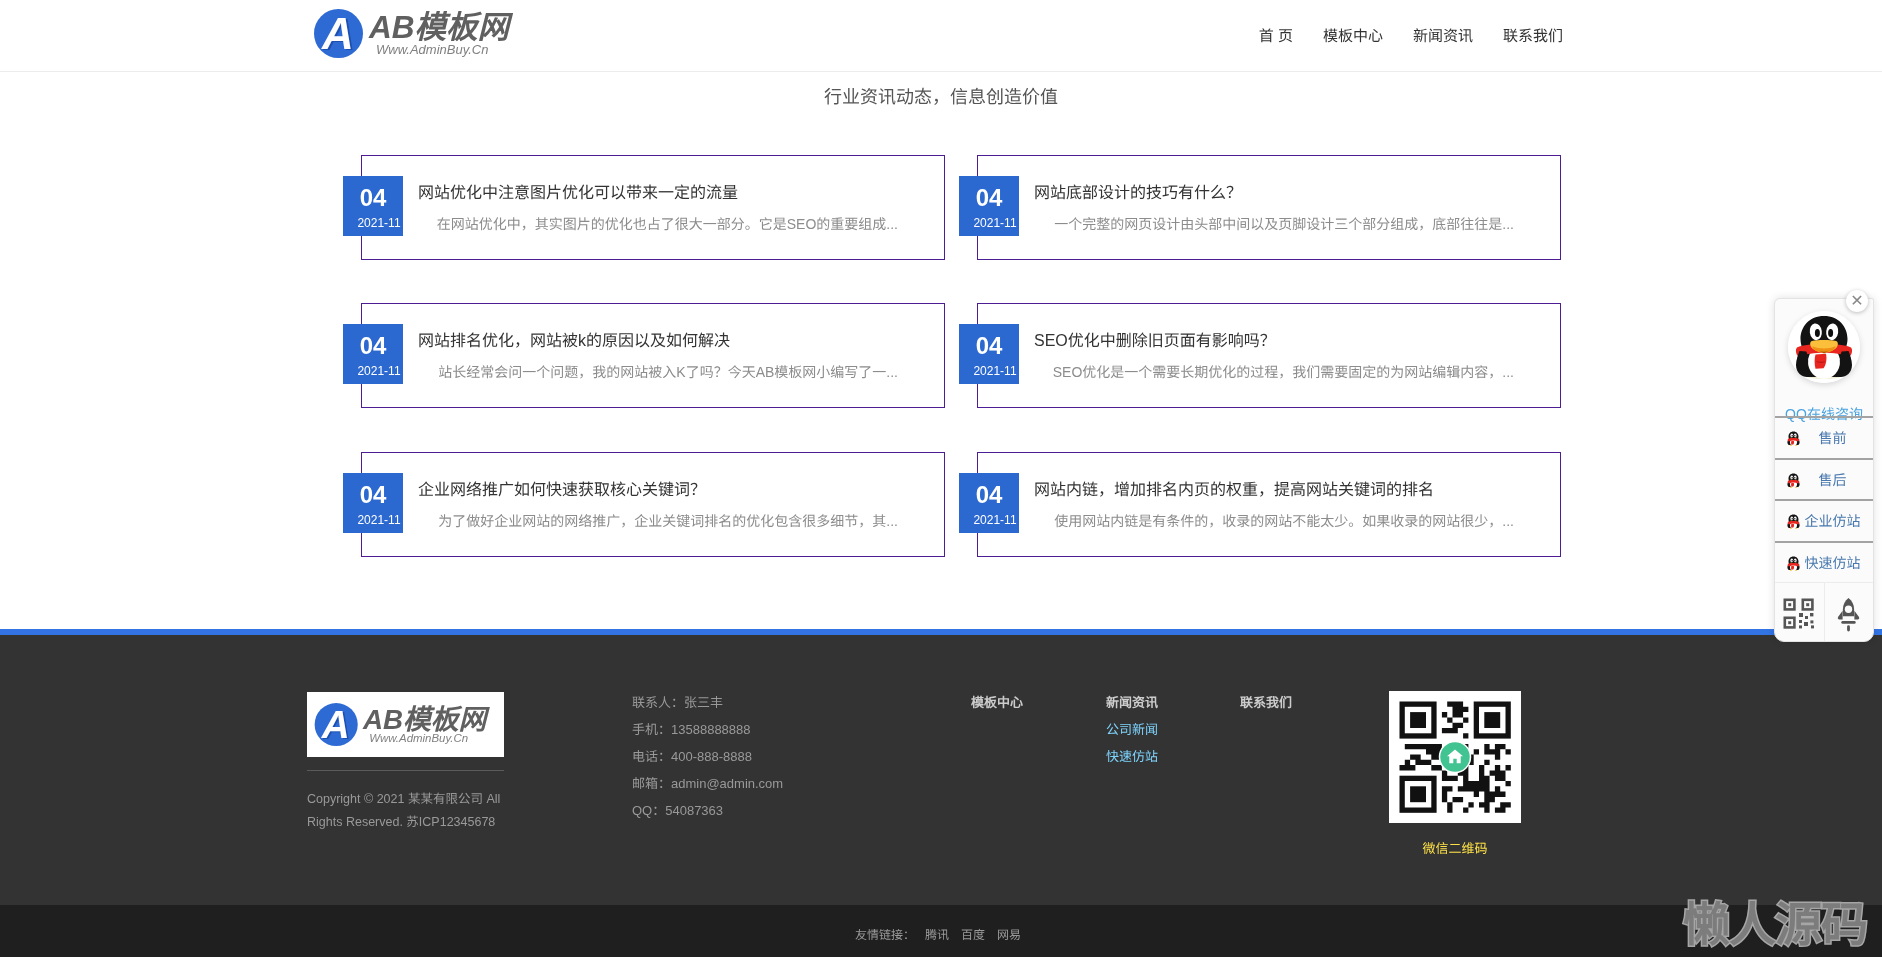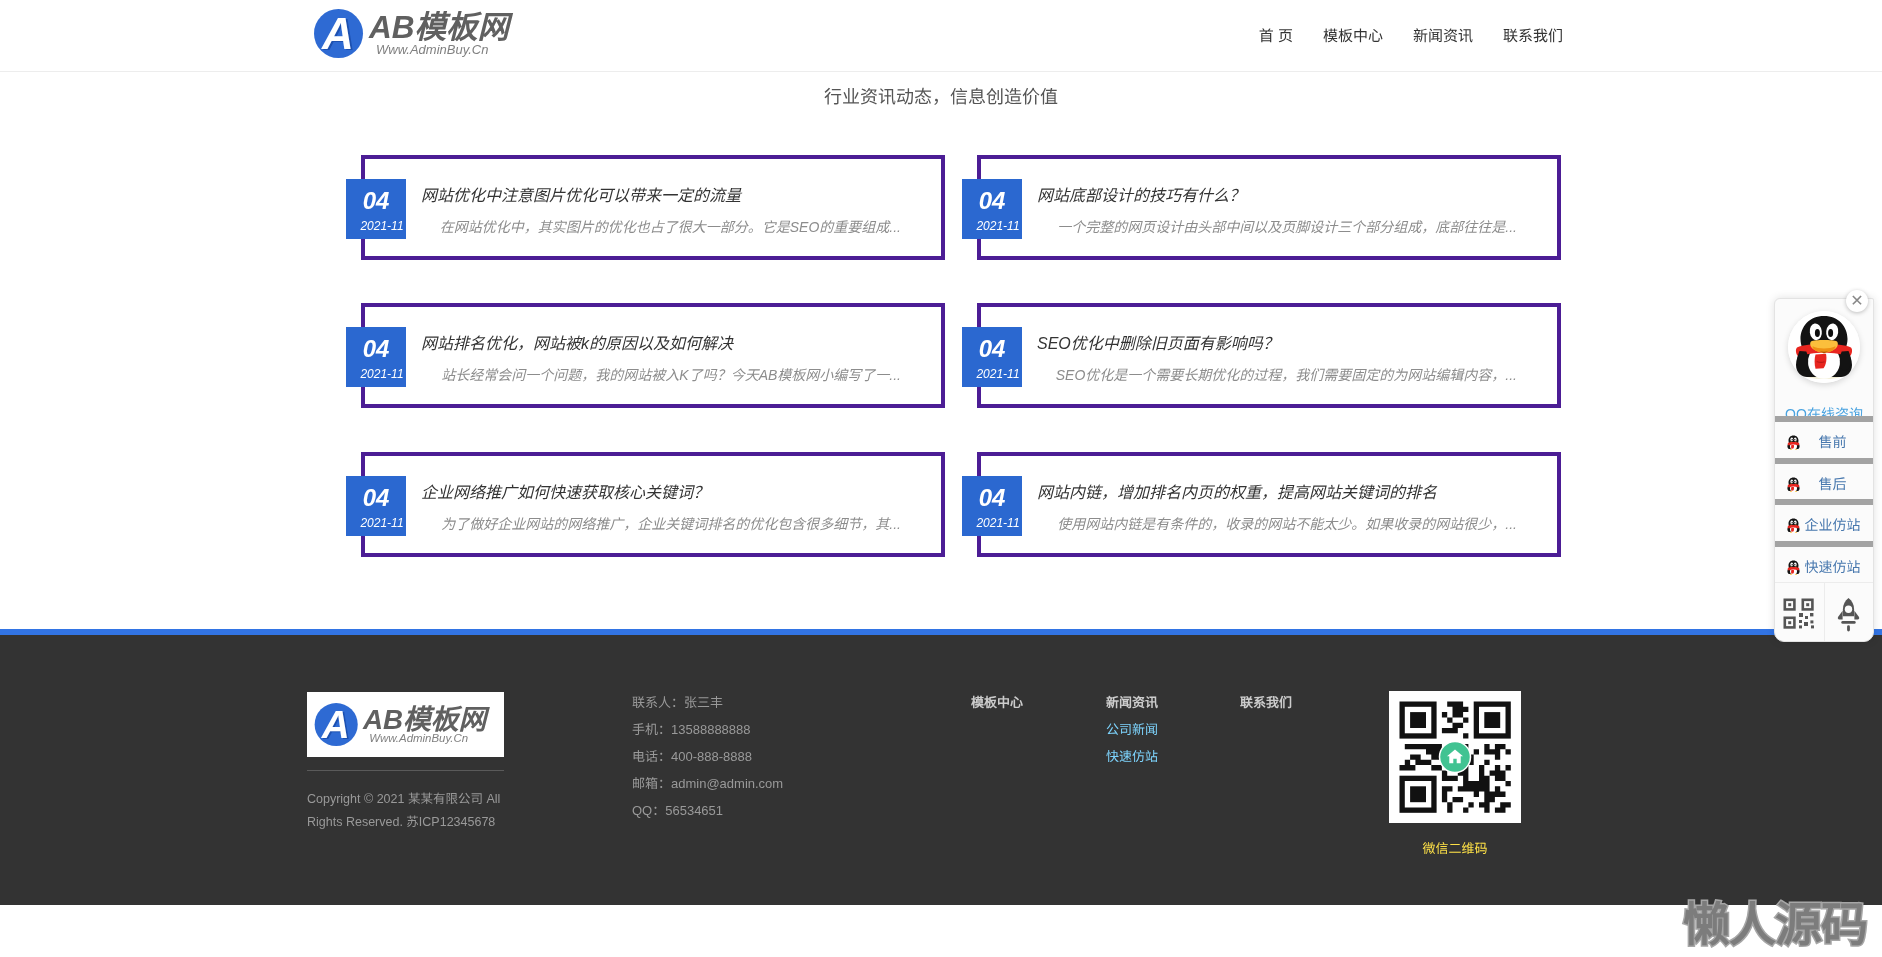--- a/index.html
+++ b/index.html
@@ -11,39 +11,39 @@
 
 .header{position:absolute;left:0;top:0;width:1882px;height:72px;background:#fff;border-bottom:1px solid #ededed;}
 .logo{position:absolute;left:314px;top:9px;}
 .nav{position:absolute;top:0;height:72px;right:319px;}
 .nav a{float:left;line-height:72px;font-size:15px;color:#333;text-decoration:none;margin-left:30px;}
 
 
 .sec-title{position:absolute;left:0;top:87px;width:1882px;text-align:center;font-size:18px;line-height:20px;color:#555;}
 
 
-.card{position:absolute;width:584px;height:105px;background:#fff;border:4px solid #4c1d95;font-style:italic;}
+.card{position:absolute;width:584px;height:105px;background:#fff;border:1px solid #4c1d95;}
 .card .date{position:absolute;left:-19px;top:20px;width:60px;height:60px;background:#2b68d0;color:#fff;text-align:center;}
 .card .date b{display:block;font-size:24px;font-weight:bold;line-height:24px;margin-top:10px;}
 .card .date span{display:block;font-size:12px;line-height:12px;margin-top:7px;padding-left:12px;}
 .card h3{position:absolute;left:56px;top:28px;font-size:16px;font-weight:normal;color:#333;line-height:17px;white-space:nowrap;}
 .card p{position:absolute;left:56px;top:60px;width:480px;font-size:14px;color:#8c8c8c;line-height:16px;white-space:nowrap;overflow:hidden;text-align:right;}
 .cA{left:361px;}
 .cB{left:977px;}
 .r1{top:154.5px;}
 .r2{top:303px;}
 .r3{top:451.5px;}
 
 
 .qq{position:absolute;left:1774px;top:298px;width:100px;height:344px;background:#fbfbfb;border:1px solid #e3e3e3;border-radius:6px 2px 10px 10px;box-shadow:0 0 8px rgba(0,0,0,.12);z-index:50;}
 .qq .close{position:absolute;right:5px;top:-9px;width:22px;height:22px;background:#fff;border-radius:50%;box-shadow:0 1px 4px rgba(0,0,0,.25);color:#888;font-size:16px;line-height:22px;text-align:center;}
 .qq .face{position:absolute;left:13px;top:12px;width:72px;height:72px;background:#fff;border-radius:50%;box-shadow:0 2px 6px rgba(0,0,0,.15);}
 .qq .qtitle{position:absolute;left:0;top:104px;width:100%;text-align:center;font-size:14px;color:#4aa3e0;}
 .qq ul{position:absolute;left:0;top:117px;width:100%;list-style:none;}
-.qq ul li{position:relative;height:41.6px;line-height:40.6px;border-top:6px solid #a3a3a3;text-align:center;font-size:14px;color:#4878ae;white-space:nowrap;padding-left:17px;}
+.qq ul li{position:relative;height:41.6px;line-height:40.6px;border-top:2px solid #a3a3a3;text-align:center;font-size:14px;color:#4878ae;white-space:nowrap;padding-left:17px;}
 .qq ul li svg{position:absolute;left:11px;top:13px;}
 .qq .bicons{position:absolute;left:0;bottom:0;width:100%;height:59px;border-top:1px solid #ececec;}
 .qq .bicons .cell{float:left;width:48.5px;height:58px;text-align:center;padding-top:14px;}
 .qq .bicons .cell+.cell{border-left:1px solid #ececec;}
 
 
 .fline{position:absolute;left:0;top:629px;width:1882px;height:6px;background:#3274e4;}
 .footer{position:absolute;left:0;top:635px;width:1882px;height:270px;background:#333;}
 .fbar{position:absolute;left:0;top:905px;width:1882px;height:52px;background:#1f1f1f;color:#999;font-size:12px;text-align:center;line-height:52px;padding-top:4px;}
 .fbar a{color:#999;text-decoration:none;margin:0 6px;}
@@ -249,21 +249,21 @@
 <text x="55" y="29" font-family="Liberation Sans,sans-serif" font-size="31.5" font-weight="bold" font-style="italic" fill="#606060">AB模板网</text>
 <text x="62" y="44.5" font-family="Liberation Sans,sans-serif" font-size="13" font-style="italic" fill="#808080">Www.AdminBuy.Cn</text>
 </svg></div>
   <div class="fdivider"></div>
   <div class="fcopy">Copyright © 2021 某某有限公司 All Rights Reserved. 苏ICP12345678</div>
   <div class="fcontact">
     <div>联系人：张三丰</div>
     <div>手机：13588888888</div>
     <div>电话：400-888-8888</div>
     <div>邮箱：admin@admin.com</div>
-    <div>QQ：56534651</div>
+    <div>QQ：54087363</div>
   </div>
   <div class="fnav fn1">
         <div class="h">模板中心</div>
       </div>
   <div class="fnav fn2">
         <div class="h">新闻资讯</div>
         <a>公司新闻</a>
         <a>快速仿站</a>
       </div>
   <div class="fnav fn3">
@@ -279,17 +279,18 @@
           <rect x="95.3" y="21.1" width="15.9" height="15.9" fill="#111"></rect>
           <rect x="10.5" y="84.7" width="37.1" height="37.1" fill="#111"></rect>
           <rect x="15.8" y="90.0" width="26.5" height="26.5" fill="#fff"></rect>
           <rect x="21.1" y="95.3" width="15.9" height="15.9" fill="#111"></rect>
           <path fill="#111" d="M58.2 10.5h5.3v5.3h-5.3zM63.5 10.5h5.3v5.3h-5.3zM68.8 10.5h5.3v5.3h-5.3zM63.5 15.8h5.3v5.3h-5.3zM68.8 15.8h5.3v5.3h-5.3zM74.1 15.8h5.3v5.3h-5.3zM52.9 21.1h5.3v5.3h-5.3zM63.5 21.1h5.3v5.3h-5.3zM68.8 21.1h5.3v5.3h-5.3zM58.2 26.4h5.3v5.3h-5.3zM74.1 26.4h5.3v5.3h-5.3zM63.5 31.7h5.3v5.3h-5.3zM68.8 31.7h5.3v5.3h-5.3zM52.9 37.0h5.3v5.3h-5.3zM58.2 37.0h5.3v5.3h-5.3zM63.5 37.0h5.3v5.3h-5.3zM74.1 42.3h5.3v5.3h-5.3zM15.8 52.9h5.3v5.3h-5.3zM21.1 52.9h5.3v5.3h-5.3zM26.4 52.9h5.3v5.3h-5.3zM31.7 52.9h5.3v5.3h-5.3zM37.0 52.9h5.3v5.3h-5.3zM42.3 52.9h5.3v5.3h-5.3zM47.6 52.9h5.3v5.3h-5.3zM58.2 52.9h5.3v5.3h-5.3zM63.5 52.9h5.3v5.3h-5.3zM68.8 52.9h5.3v5.3h-5.3zM74.1 52.9h5.3v5.3h-5.3zM95.3 52.9h5.3v5.3h-5.3zM105.9 52.9h5.3v5.3h-5.3zM111.2 52.9h5.3v5.3h-5.3zM37.0 58.2h5.3v5.3h-5.3zM42.3 58.2h5.3v5.3h-5.3zM47.6 58.2h5.3v5.3h-5.3zM52.9 58.2h5.3v5.3h-5.3zM58.2 58.2h5.3v5.3h-5.3zM74.1 58.2h5.3v5.3h-5.3zM84.7 58.2h5.3v5.3h-5.3zM95.3 58.2h5.3v5.3h-5.3zM100.6 58.2h5.3v5.3h-5.3zM105.9 58.2h5.3v5.3h-5.3zM116.5 58.2h5.3v5.3h-5.3zM21.1 63.5h5.3v5.3h-5.3zM26.4 63.5h5.3v5.3h-5.3zM42.3 63.5h5.3v5.3h-5.3zM47.6 63.5h5.3v5.3h-5.3zM52.9 63.5h5.3v5.3h-5.3zM68.8 63.5h5.3v5.3h-5.3zM74.1 63.5h5.3v5.3h-5.3zM79.4 63.5h5.3v5.3h-5.3zM105.9 63.5h5.3v5.3h-5.3zM15.8 68.8h5.3v5.3h-5.3zM26.4 68.8h5.3v5.3h-5.3zM31.7 68.8h5.3v5.3h-5.3zM37.0 68.8h5.3v5.3h-5.3zM52.9 68.8h5.3v5.3h-5.3zM63.5 68.8h5.3v5.3h-5.3zM79.4 68.8h5.3v5.3h-5.3zM95.3 68.8h5.3v5.3h-5.3zM10.5 74.1h5.3v5.3h-5.3zM15.8 74.1h5.3v5.3h-5.3zM21.1 74.1h5.3v5.3h-5.3zM42.3 74.1h5.3v5.3h-5.3zM47.6 74.1h5.3v5.3h-5.3zM63.5 74.1h5.3v5.3h-5.3zM74.1 74.1h5.3v5.3h-5.3zM90.0 74.1h5.3v5.3h-5.3zM105.9 74.1h5.3v5.3h-5.3zM116.5 74.1h5.3v5.3h-5.3zM52.9 79.4h5.3v5.3h-5.3zM68.8 79.4h5.3v5.3h-5.3zM74.1 79.4h5.3v5.3h-5.3zM90.0 79.4h5.3v5.3h-5.3zM100.6 79.4h5.3v5.3h-5.3zM105.9 79.4h5.3v5.3h-5.3zM111.2 79.4h5.3v5.3h-5.3zM52.9 84.7h5.3v5.3h-5.3zM58.2 84.7h5.3v5.3h-5.3zM63.5 84.7h5.3v5.3h-5.3zM74.1 84.7h5.3v5.3h-5.3zM90.0 84.7h5.3v5.3h-5.3zM95.3 84.7h5.3v5.3h-5.3zM105.9 84.7h5.3v5.3h-5.3zM111.2 84.7h5.3v5.3h-5.3zM74.1 90.0h5.3v5.3h-5.3zM79.4 90.0h5.3v5.3h-5.3zM84.7 90.0h5.3v5.3h-5.3zM90.0 90.0h5.3v5.3h-5.3zM95.3 90.0h5.3v5.3h-5.3zM116.5 90.0h5.3v5.3h-5.3zM52.9 95.3h5.3v5.3h-5.3zM58.2 95.3h5.3v5.3h-5.3zM68.8 95.3h5.3v5.3h-5.3zM74.1 95.3h5.3v5.3h-5.3zM79.4 95.3h5.3v5.3h-5.3zM84.7 95.3h5.3v5.3h-5.3zM90.0 95.3h5.3v5.3h-5.3zM95.3 95.3h5.3v5.3h-5.3zM105.9 95.3h5.3v5.3h-5.3zM52.9 100.6h5.3v5.3h-5.3zM84.7 100.6h5.3v5.3h-5.3zM95.3 100.6h5.3v5.3h-5.3zM100.6 100.6h5.3v5.3h-5.3zM105.9 100.6h5.3v5.3h-5.3zM111.2 100.6h5.3v5.3h-5.3zM52.9 105.9h5.3v5.3h-5.3zM63.5 105.9h5.3v5.3h-5.3zM68.8 105.9h5.3v5.3h-5.3zM95.3 105.9h5.3v5.3h-5.3zM100.6 105.9h5.3v5.3h-5.3zM58.2 111.2h5.3v5.3h-5.3zM79.4 111.2h5.3v5.3h-5.3zM90.0 111.2h5.3v5.3h-5.3zM95.3 111.2h5.3v5.3h-5.3zM111.2 111.2h5.3v5.3h-5.3zM116.5 111.2h5.3v5.3h-5.3zM58.2 116.5h5.3v5.3h-5.3zM74.1 116.5h5.3v5.3h-5.3zM95.3 116.5h5.3v5.3h-5.3zM105.9 116.5h5.3v5.3h-5.3zM111.2 116.5h5.3v5.3h-5.3z"></path>
           <circle cx="66" cy="66" r="15.5" fill="#41c392" stroke="#fff" stroke-width="1.5"></circle>
           <path d="M66 58.5l8 6.8h-2.3v7h-4v-4.6h-3.4v4.6h-4v-7H58z" fill="#fff"></path>
         </svg></div>
   <div class="fqrlabel">微信二维码</div>
 </div>
+<div class="fbar"><span>友情链接：</span><a>腾讯</a><a>百度</a><a>网易</a></div>
 <div class="watermark"><svg width="210" height="68" viewBox="0 0 210 68">
 <text x="105" y="51" text-anchor="middle" font-family="Liberation Sans,sans-serif" font-size="47" font-weight="bold" fill="#7c7c7c" stroke="#a6a6a6" stroke-width="3" paint-order="stroke" letter-spacing="-1">懒人源码</text>
 </svg></div>
 
 </div>
 
 </body></html>

